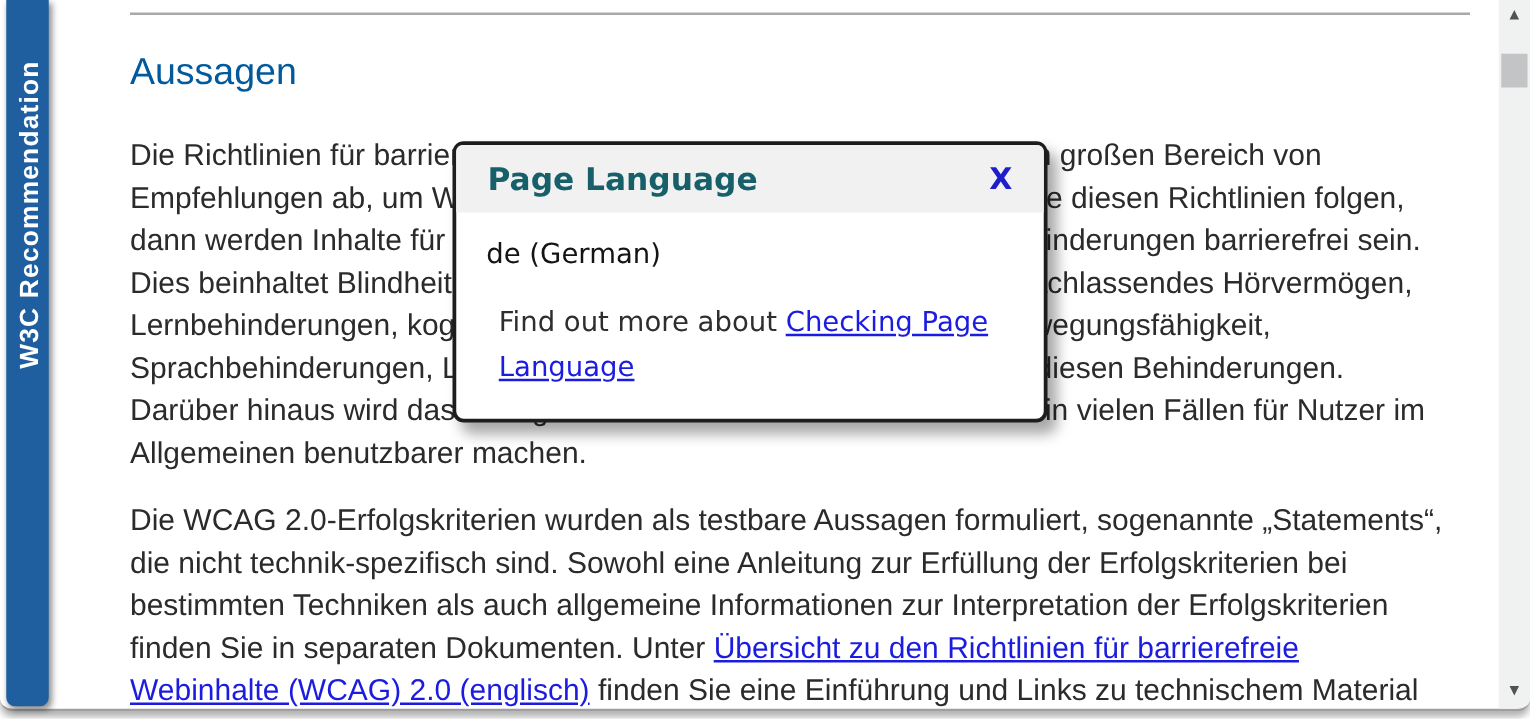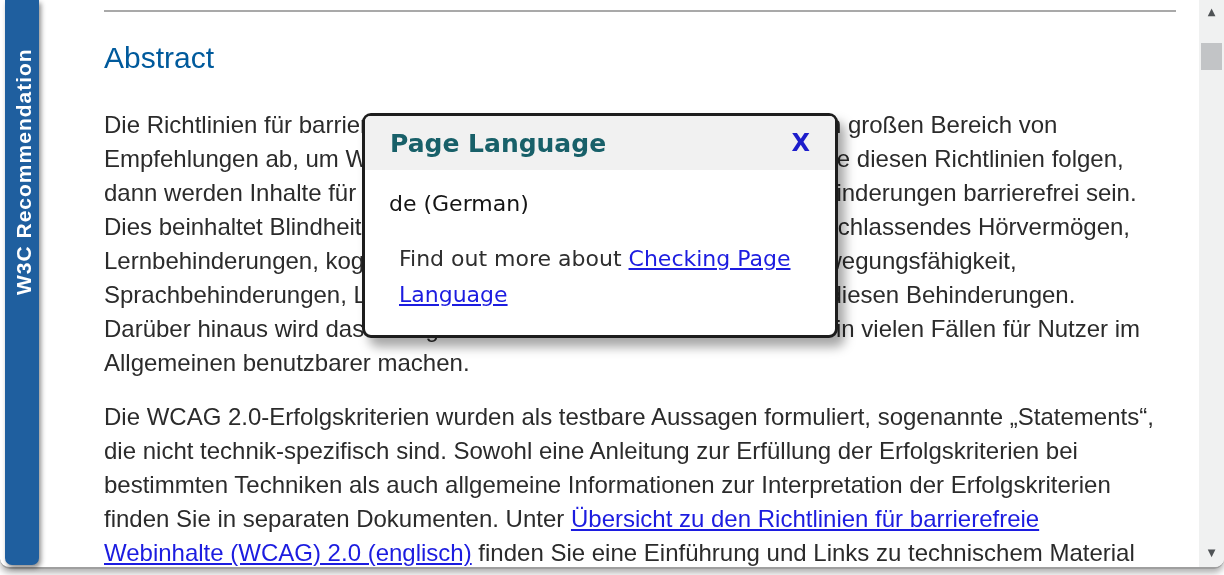--- a/index.html
+++ b/index.html
@@ -109,21 +109,21 @@
   }
 </style>
 </head>
 <body>
 
 <div class="page-card">
 
   <div class="top-rule"></div>
 
   <div class="doc">
-    <h2>Abstract</h2>
+    <h2>Aussagen</h2>
     <p>Die Richtlinien für barrierefreie Webinhalte (WCAG) 2.0 decken einen großen Bereich von Empfehlungen ab, um Webinhalte barrierefreier zu machen. Wenn Sie diesen Richtlinien folgen, dann werden Inhalte für eine größere Gruppe von Menschen mit Behinderungen barrierefrei sein. Dies beinhaltet Blindheit und Sehbehinderung, Gehörlosigkeit und nachlassendes Hörvermögen, Lernbehinderungen, kognitive Einschränkungen, eingeschränkte Bewegungsfähigkeit, Sprachbehinderungen, Lichtempfindlichkeit und Kombinationen aus diesen Behinderungen. Darüber hinaus wird das Befolgen dieser Richtlinien Ihre Webinhalte in vielen Fällen für Nutzer im Allgemeinen benutzbarer machen.</p>
     <p><span>Die WCAG 2.0-Erfolgskriterien wurden als testbare Aussagen formuliert, sogenannte „Statements“, die nicht technik-spezifisch sind. Sowohl eine Anleitung zur Erfüllung der Erfolgskriterien bei bestimmten Techniken als auch allgemeine Informationen zur Interpretation der Erfolgskriterien finden Sie in separaten Dokumenten. Unter </span><a>Übersicht zu den Richtlinien für barrierefreie Webinhalte (WCAG) 2.0 (englisch)</a><span> finden Sie eine Einführung und Links zu technischem Material und Schulungsmaterial zur WCAG.</span></p>
   </div>
 
   <div class="scroll-track">
     <div class="scroll-btn up">
         <span>▲</span>
       </div>
     <div class="scroll-thumb"></div>
     <div class="scroll-btn down">

